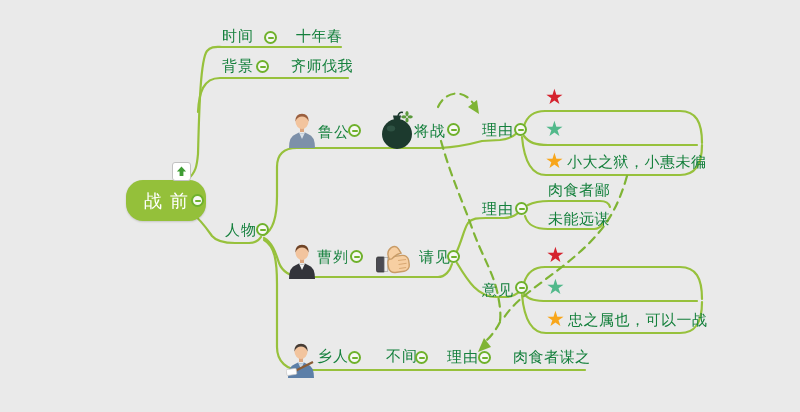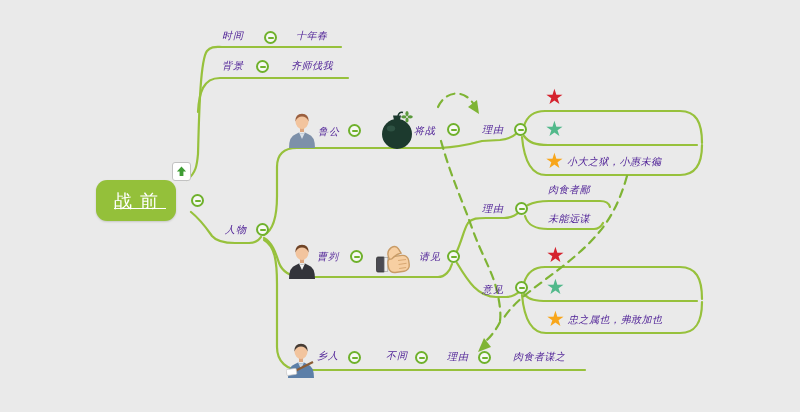--- a/index.html
+++ b/index.html
@@ -2,29 +2,29 @@
 <html><head>
 <meta charset="utf-8">
 <style>
   html,body{margin:0;padding:0;}
   .stage{
     position:relative;width:800px;height:412px;background:#EAEAEA;
     font-family:"DejaVu Sans","Liberation Sans",sans-serif;overflow:hidden;
   }
   .stage svg.connectors{position:absolute;left:0;top:0;}
   .topic{
-    position:absolute;font-size:10px;line-height:16px;color:#4c1d95;
-    white-space:nowrap;letter-spacing:1px;font-style:italic;
+    position:absolute;font-size:15px;line-height:16px;color:#15803d;
+    white-space:nowrap;letter-spacing:1px;
   }
   .leaf{letter-spacing:0.5px;}
   .root-box{
-    position:absolute;left:96px;top:180px;width:80px;height:41px;
-    background:#94C03A;border-radius:11px;color:#fff;font-size:18px;
+    position:absolute;left:126px;top:180px;width:80px;height:41px;
+    background:#94C03A;border-radius:17px;color:#fff;font-size:18px;
     display:flex;align-items:center;justify-content:center;letter-spacing:8px;
-    text-indent:8px;box-shadow:0 1px 2px rgba(0,0,0,.15);text-decoration:underline;
+    text-indent:8px;box-shadow:0 1px 2px rgba(0,0,0,.15);
   }
   .nav-up{
     position:absolute;left:172px;top:162px;width:17px;height:17px;
     background:#fff;border:1px solid #C2C2C2;border-radius:3px;
     display:flex;align-items:center;justify-content:center;
   }
   .minus{
     position:absolute;width:13px;height:13px;box-sizing:border-box;
     border:2px solid #6FB12C;border-radius:50%;background:#F7F8F4;
   }
@@ -133,21 +133,21 @@
   <div class="topic" style="left:419px;top:249px">请见</div>
 
   <div class="topic" style="left:482px;top:201px">理由</div>
   <div class="topic leaf" style="left:548px;top:182px">肉食者鄙</div>
   <div class="topic leaf" style="left:548px;top:211px">未能远谋</div>
 
   <div class="topic" style="left:482px;top:282px">意见</div>
   <span class="star red" style="left:546px;top:245px">★</span>
   <span class="star green" style="left:546px;top:277px">★</span>
   <span class="star orange" style="left:546px;top:309px">★</span>
-  <div class="topic leaf" style="left:568px;top:312px">忠之属也，弗敢加也</div>
+  <div class="topic leaf" style="left:568px;top:312px">忠之属也，可以一战</div>
 
   <svg class="icon" style="left:286px;top:341px" width="30" height="37" viewBox="0 0 30 37">
     <path d="M2,37 Q2,25 9,23 L12,21.5 Q15,23.5 18,21.5 L21,23 Q28,25 28,37 Z" fill="#5C7FA8"></path>
     <path d="M12,21.5 L15,28 L18,21.5 Q15,23.5 12,21.5 Z" fill="#C8D6E4"></path>
     <rect x="13" y="16" width="4" height="5" fill="#DCA67F"></rect>
     <ellipse cx="15" cy="10.5" rx="6.5" ry="7.5" fill="#F2C49E"></ellipse>
     <path d="M8.3,10.5 Q8.3,2.8 15,2.8 Q21.7,2.8 21.7,10.5 Q19.5,5.5 15,5.5 Q10.5,5.5 8.3,10.5 Z" fill="#453B34"></path>
     <line x1="3" y1="33" x2="27" y2="21" stroke="#8A5C36" stroke-width="2.2"></line>
     <rect x="0.5" y="28" width="10" height="6" rx="1" fill="#FDFDFD" stroke="#C9C9C9" stroke-width="0.7" transform="rotate(-8 5 31)"></rect>
   </svg>

